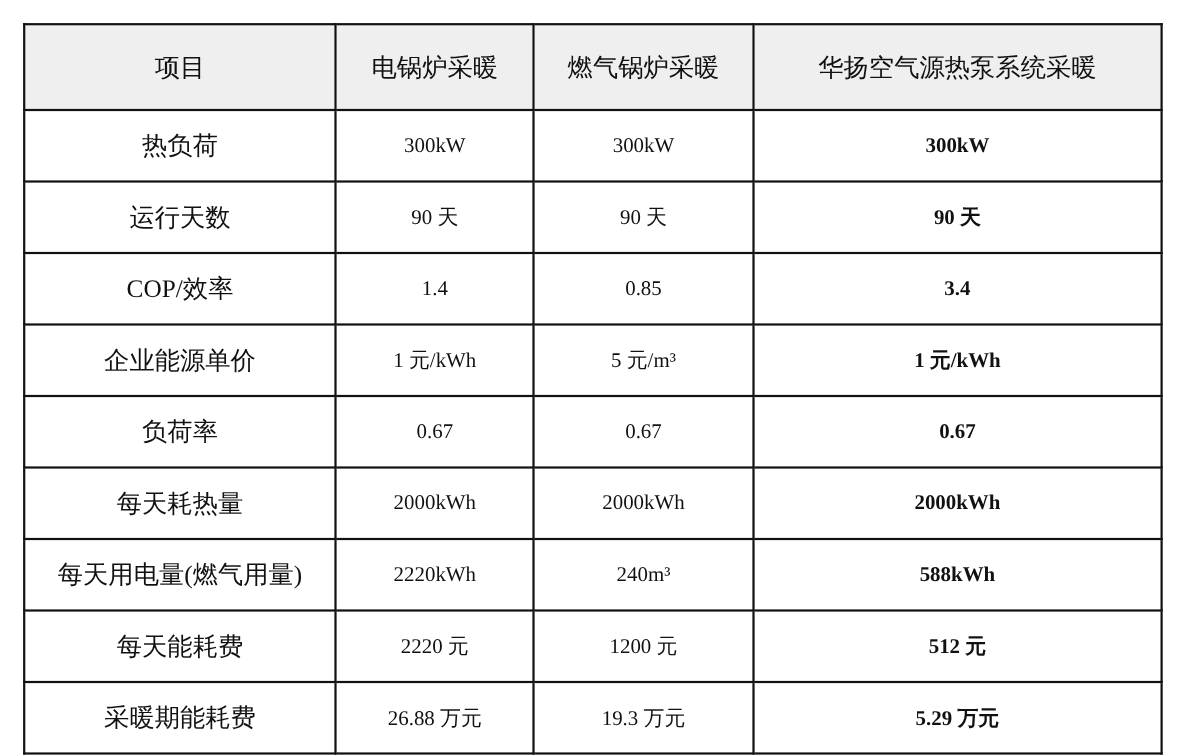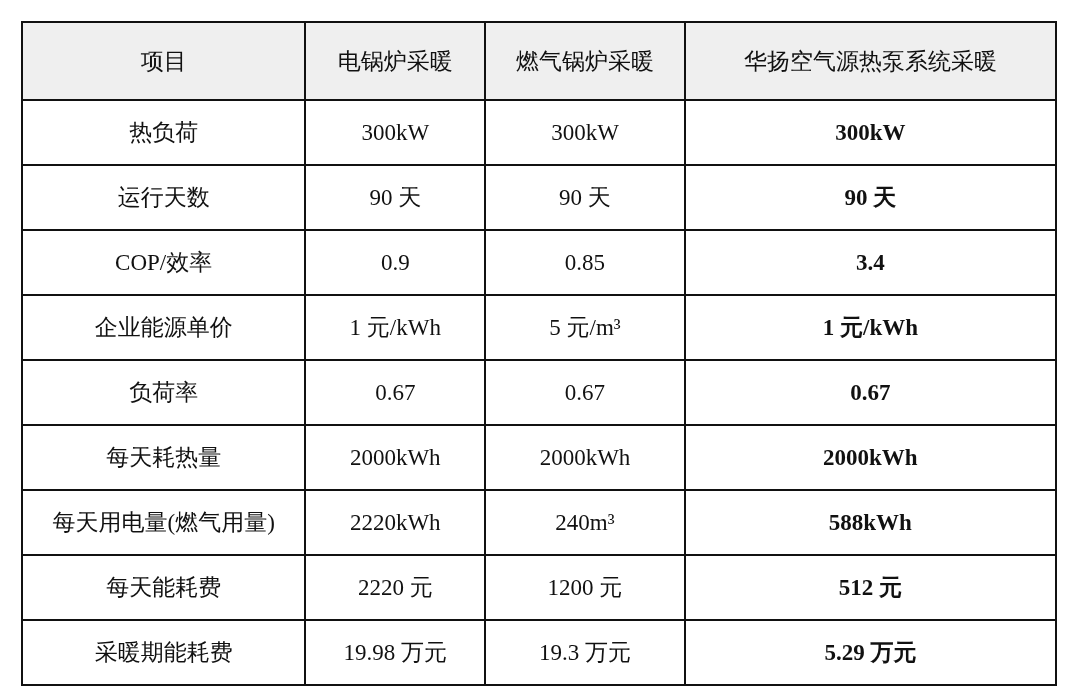--- a/index.html
+++ b/index.html
@@ -20,21 +20,21 @@
   }
   table.compare col.c1 { width: 27.4%; }
   table.compare col.c2 { width: 17.4%; }
   table.compare col.c3 { width: 19.3%; }
   table.compare col.c4 { width: 35.9%; }
   table.compare th, table.compare td {
     border: 2px solid #111111;
     text-align: center;
     vertical-align: middle;
     color: #111111;
-    font-size: 23px;
+    font-size: 19px;
     padding: 0 4px;
     overflow: hidden;
     white-space: nowrap;
   }
   table.compare thead th {
     background: #efefef;
     height: 78px;
     font-family: "Liberation Sans", "DejaVu Sans", sans-serif;
     font-weight: normal;
     font-size: 23px;
@@ -70,21 +70,21 @@
         <td class="col-hp">300kW</td>
       </tr>
       <tr>
         <td class="row-label">运行天数</td>
         <td>90 天</td>
         <td>90 天</td>
         <td class="col-hp">90 天</td>
       </tr>
       <tr>
         <td class="row-label">COP/效率</td>
-        <td>0.9</td>
+        <td>1.4</td>
         <td>0.85</td>
         <td class="col-hp">3.4</td>
       </tr>
       <tr>
         <td class="row-label">企业能源单价</td>
         <td>1 元/kWh</td>
         <td>5 元/m³</td>
         <td class="col-hp">1 元/kWh</td>
       </tr>
       <tr>
@@ -106,19 +106,19 @@
         <td class="col-hp">588kWh</td>
       </tr>
       <tr>
         <td class="row-label">每天能耗费</td>
         <td>2220 元</td>
         <td>1200 元</td>
         <td class="col-hp">512 元</td>
       </tr>
       <tr>
         <td class="row-label">采暖期能耗费</td>
-        <td>19.98 万元</td>
+        <td>26.88 万元</td>
         <td>19.3 万元</td>
         <td class="col-hp">5.29 万元</td>
       </tr>
     </tbody>
   </table>
 </div>
 
 </body></html>

